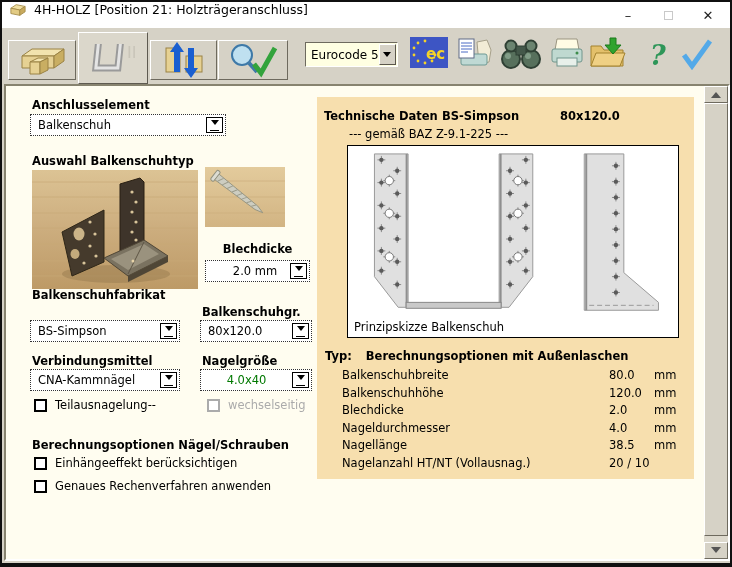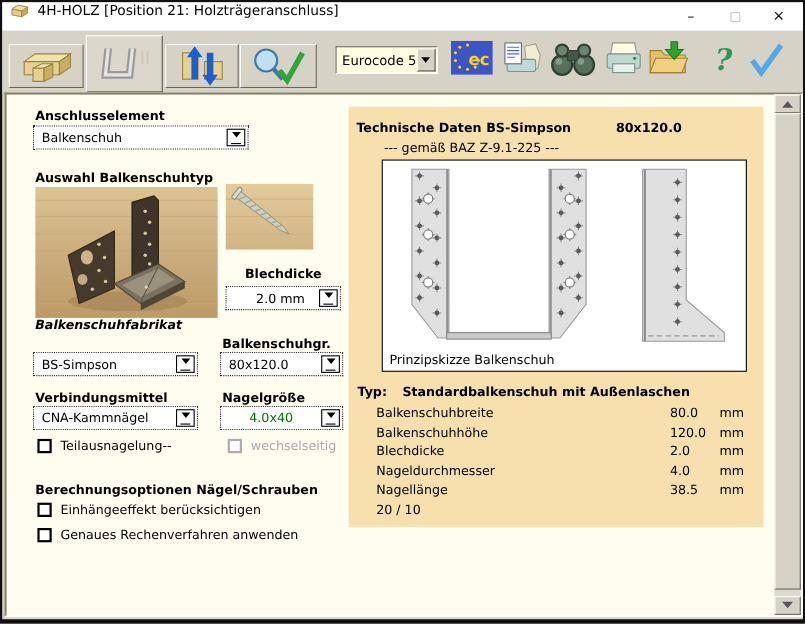--- a/index.html
+++ b/index.html
@@ -284,21 +284,21 @@
 
     <div class="blabel" style="left:199px;top:156px;width:105px;text-align:center;">Blechdicke</div>
     <div class="combo" style="left:199px;top:174px;width:105px;">
       <span class="txt" style="text-align:center;padding-left:14px;">2.0 mm</span>
       <span class="cbtn">
           <i class="tri"></i>
           <i class="bar"></i>
         </span>
     </div>
 
-    <div class="blabel" style="left:26px;top:202px;font-style:italic;">Balkenschuhfabrikat</div>
+    <div class="blabel" style="left:26px;top:202px;">Balkenschuhfabrikat</div>
     <div class="combo" style="left:24px;top:234px;width:150px;">
       <span class="txt">BS-Simpson</span>
       <span class="cbtn">
           <i class="tri"></i>
           <i class="bar"></i>
         </span>
     </div>
     <div class="blabel" style="left:196px;top:219px;">Balkenschuhgr.</div>
     <div class="combo" style="left:194px;top:234px;width:112px;">
       <span class="txt">80x120.0</span>
@@ -415,21 +415,21 @@
               <use href="#nd" x="270" y="100"></use>
             <use href="#nd" x="270" y="116"></use>
               <use href="#nd" x="270" y="132"></use>
               <use href="#nd" x="270" y="148"></use>
           </g>
         </svg>
         <div class="sketch-caption">Prinzipskizze Balkenschuh</div>
       </div>
 
       <div class="typline">
-        <span>Typ:</span><span class="v">Standardbalkenschuh mit Außenlaschen</span>
+        <span>Typ:</span><span class="v">Berechnungsoptionen mit Außenlaschen</span>
       </div>
 
       <div class="rows">
         <div class="rrow">
           <span class="rl">Balkenschuhbreite</span>
           <span class="rv">80.0</span>
           <span class="ru">mm</span>
         </div>
         <div class="rrow">
           <span class="rl">Balkenschuhhöhe</span>
@@ -445,20 +445,21 @@
           <span class="rl">Nageldurchmesser</span>
           <span class="rv">4.0</span>
           <span class="ru">mm</span>
         </div>
         <div class="rrow">
           <span class="rl">Nagellänge</span>
           <span class="rv">38.5</span>
           <span class="ru">mm</span>
         </div>
         <div class="rrow">
+          <span class="rl">Nagelanzahl HT/NT  (Vollausnag.)</span>
           <span class="rv">20 / 10</span>
           <span class="ru"></span>
         </div>
       </div>
     </div>
 
     <div class="vscroll">
       <div class="sbtn up">
           <i class="arr-up"></i>
         </div>

